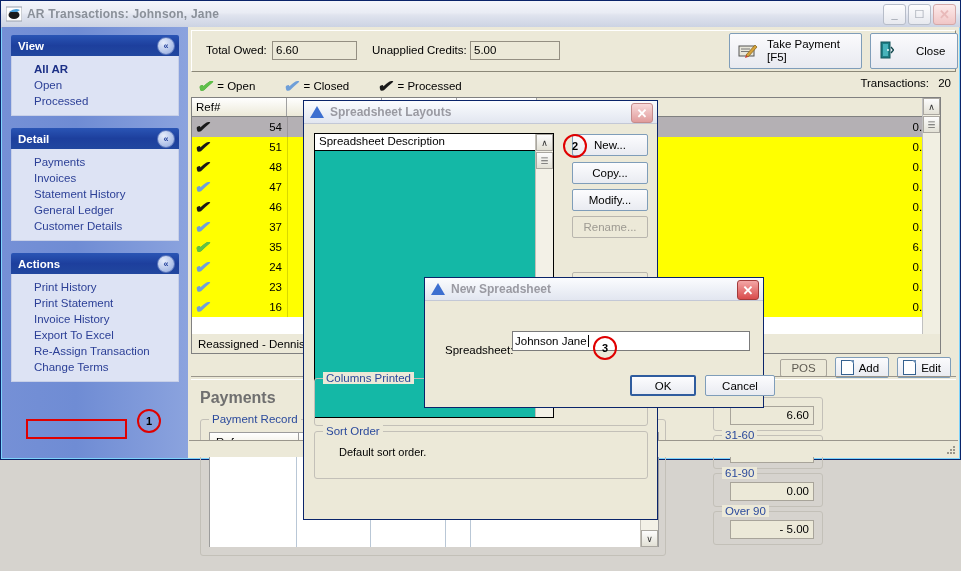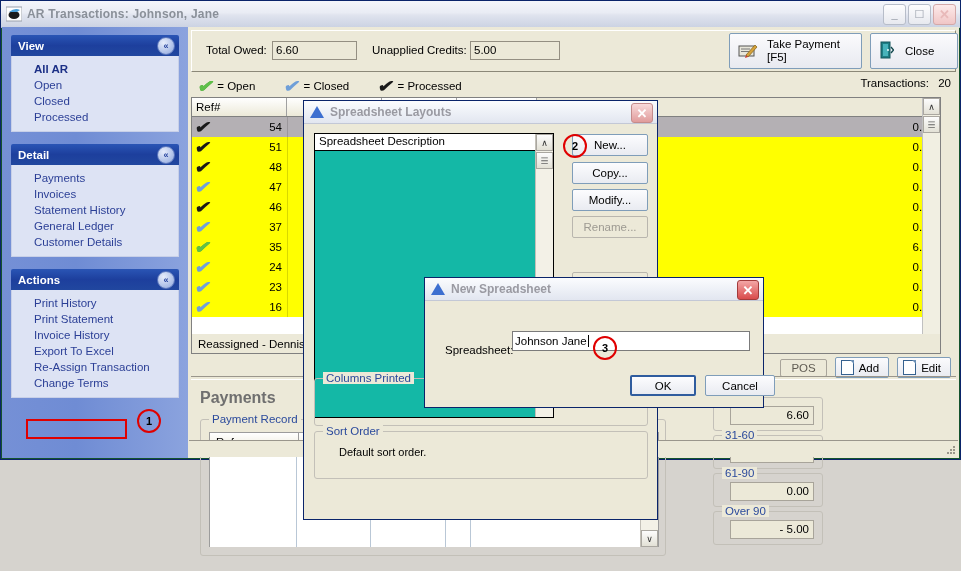--- a/index.html
+++ b/index.html
@@ -8,21 +8,21 @@
     font-family:"Liberation Sans",sans-serif;
     font-size:11px;
     background:#d6d3ce;
     -webkit-font-smoothing:none;
   }
   #app{position:relative;width:961px;height:571px;}
 
   
   .win{
     position:absolute;left:0;top:0;width:961px;height:460px;
-    background:#14532d;
+    background:#7dd3fc;
     border:1px solid #0a246a;
     box-sizing:border-box;
   }
   .titlebar{
     position:absolute;left:0;top:0;right:0;height:26px;
     background:linear-gradient(to bottom,#f4f6fb 0%,#e9ecf4 45%,#dfe3ee 55%,#ccd3e3 100%);
     border-bottom:1px solid #b8bfd0;
     display:flex;align-items:center;
   }
   .title-icon{
@@ -251,21 +251,20 @@
     <div class="sidebar">
 
       <div class="panel">
         <div class="panel-head">
           <span>View</span>
           <span class="chev">«</span>
         </div>
         <div class="panel-body">
           <div class="it sel">All AR</div>
           <div class="it">Open</div>
-          <div class="it">Closed</div>
           <div class="it">Processed</div>
         </div>
       </div>
 
       <div class="panel" style="margin-top:12px;">
         <div class="panel-head">
           <span>Detail</span>
           <span class="chev">«</span>
         </div>
         <div class="panel-body">
@@ -312,21 +311,21 @@
             <path d="M8 13 L17 3 L19 5 L10 15 Z" fill="#d6a23a" stroke="#8a6a20" stroke-width="0.8"></path>
             <path d="M8 13 L10 15 L7 16 Z" fill="#cf3b2f"></path>
           </svg>
         </span>
         <span class="lbl">
           <span>Take Payment</span>
           <span>[F5]</span>
         </span>
       </div>
 
-      <div class="tb-btn" style="left:682px;top:6px;width:88px;height:36px;padding-left:9px;gap:11px;">
+      <div class="tb-btn" style="left:682px;top:6px;width:88px;height:36px;padding-left:9px;gap:22px;">
         <span>
           <svg width="14" height="18" viewBox="0 0 14 18">
             <rect x="1" y="1" width="9" height="16" fill="#1f7e85" stroke="#14565c"></rect>
             <rect x="3" y="3" width="5" height="12" fill="#48b3bb"></rect>
             <circle cx="8" cy="9" r="0.9" fill="#ffffff"></circle>
             <path d="M11 6 L13.5 9 L11 12" fill="none" stroke="#11484d" stroke-width="1.3"></path>
           </svg>
         </span>
         <span>Close</span>
       </div>

